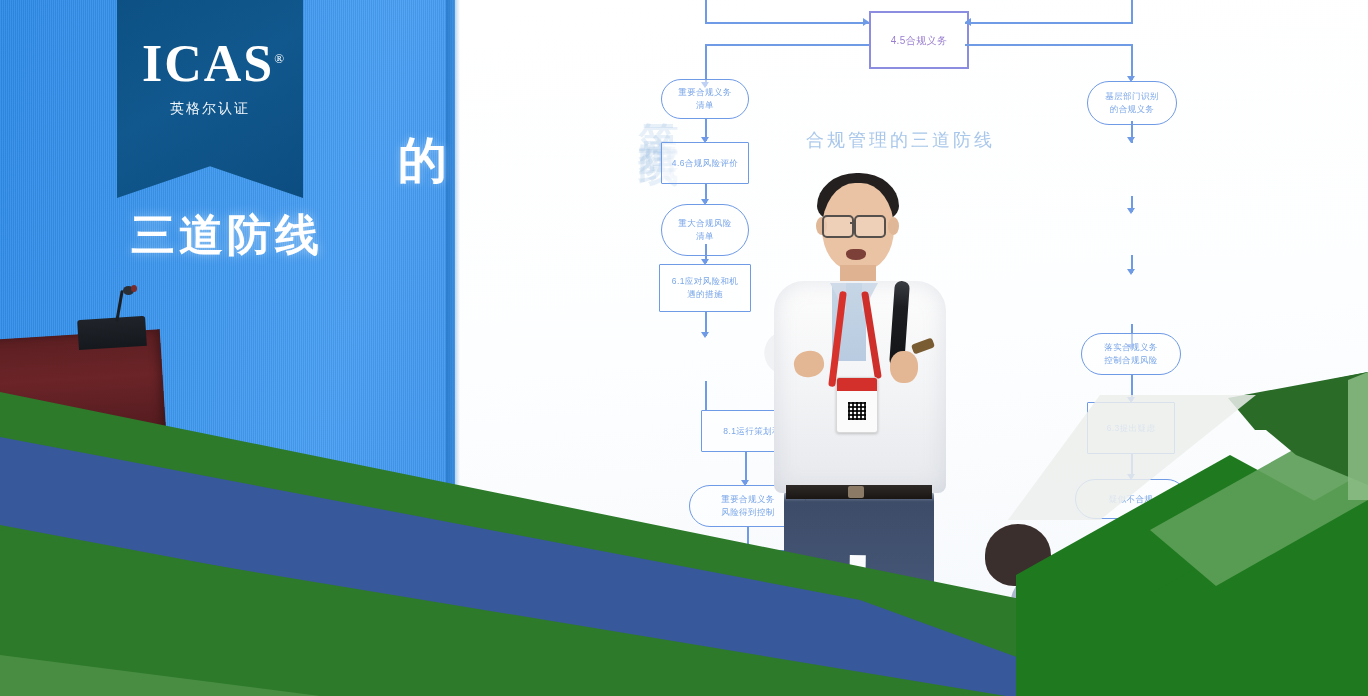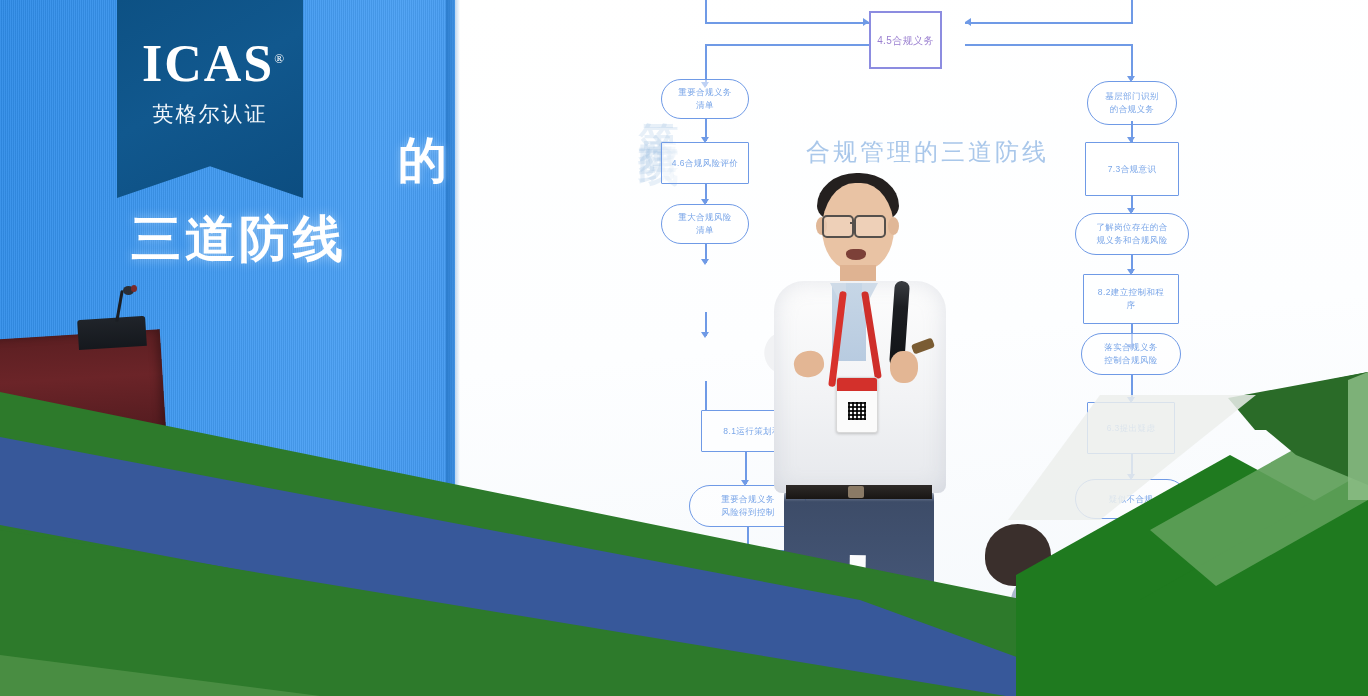--- a/index.html
+++ b/index.html
@@ -29,23 +29,22 @@
   }
   .screen-watermark{
     position:absolute;left:612px;top:90px;width:70px;
     color:rgba(150,185,225,.22);font-size:40px;line-height:1.15;
     writing-mode:vertical-rl;letter-spacing:6px;font-weight:700;
     user-select:none;
   }
   
   .slide-title{
     position:absolute;left:806px;top:128px;
-    font-size:24px;letter-spacing:3px;color:#a9c7ea;font-weight:500;
+    font-size:18px;letter-spacing:3px;color:#a9c7ea;font-weight:500;
     white-space:nowrap;
-    margin-top:8px;
   }
   
   .fc{position:absolute;left:455px;top:0;width:913px;height:600px;}
   .node{
     position:absolute;border:1.6px solid #6f9ae6;background:rgba(255,255,255,.55);
     color:#7aa6e8;font-size:8.5px;line-height:1.5;
     display:flex;align-items:center;justify-content:center;text-align:center;
     padding:2px 4px;box-sizing:border-box;letter-spacing:.4px;
   }
   .node.oval{border-radius:26px;}
@@ -78,31 +77,31 @@
     box-shadow:0 3px 14px rgba(0,0,0,.25);
   }
   .ribbon-mark{
     position:absolute;left:8px;right:0;top:38px;text-align:center;
     color:#fff;font-family:"Liberation Serif","DejaVu Serif",serif;
     font-size:52px;font-weight:700;letter-spacing:2px;line-height:1;
   }
   .ribbon-mark sup{font-size:13px;vertical-align:super;font-weight:400;}
   .ribbon-sub{
     position:absolute;left:0;right:0;top:100px;text-align:center;
-    color:#f2f7fb;font-size:21px;letter-spacing:2px;font-weight:500;
+    color:#f2f7fb;font-size:14px;letter-spacing:2px;font-weight:500;
   }
   
   .led-line1{
     position:absolute;left:120px;top:128px;width:330px;
     color:#fff;font-size:49px;font-weight:800;letter-spacing:3px;
     white-space:nowrap;text-shadow:0 0 9px rgba(255,255,255,.35);
   }
   .led-line2{
     position:absolute;left:131px;top:206px;
-    color:#fff;font-size:50px;font-weight:800;letter-spacing:4px;
+    color:#fff;font-size:44px;font-weight:800;letter-spacing:4px;
     white-space:nowrap;text-shadow:0 0 11px rgba(255,255,255,.45);
   }
   
   .podium{
     position:absolute;left:-10px;top:340px;width:170px;height:110px;
     background:linear-gradient(180deg,#5c1f22 0%,#6b2428 40%,#4f1a1e 100%);
     transform:rotate(-3.6deg);transform-origin:left top;
     box-shadow:inset -4px 0 8px rgba(0,0,0,.3);
   }
   .podium-top{
@@ -230,47 +229,49 @@
 <body>
 
 <div id="stage">
 
   <div class="screen"></div>
 
   <div class="screen-watermark">第二道防线</div>
 
   <div class="fc">
 
-    <div class="node hero" style="left:414px;top:11px;width:73px;height:58px;">4.5合规义务</div>
+    <div class="node hero" style="left:414px;top:11px;width:100px;height:58px;">4.5合规义务</div>
 
     <div class="conn h" style="left:250px;top:22px;width:164px;"></div>
     <div class="conn v" style="left:250px;top:0px;height:22px;"></div>
     <div class="arrow right" style="left:408px;top:18px;"></div>
 
     <div class="conn h" style="left:250px;top:44px;width:164px;"></div>
     <div class="conn v" style="left:250px;top:44px;height:42px;"></div>
     <div class="arrow" style="left:246px;top:82px;"></div>
 
     <div class="node oval" style="left:206px;top:79px;width:88px;height:40px;white-space:pre;">重要合规义务
 清单</div>
 
     <div class="conn v" style="left:250px;top:119px;height:22px;"></div>
     <div class="arrow" style="left:246px;top:137px;"></div>
 
     <div class="node rect" style="left:206px;top:142px;width:88px;height:42px;">4.6合规风险评价</div>
 
     <div class="conn v" style="left:250px;top:184px;height:19px;"></div>
     <div class="arrow" style="left:246px;top:199px;"></div>
 
-    <div class="node oval" style="left:206px;top:204px;width:88px;height:40px;white-space:pre;">重大合规风险
+    <div class="node oval" style="left:206px;top:204px;width:88px;height:52px;white-space:pre;">重大合规风险
 清单</div>
 
     <div class="conn v" style="left:250px;top:244px;height:19px;"></div>
     <div class="arrow" style="left:246px;top:259px;"></div>
 
+    <div class="node rect" style="left:204px;top:264px;width:92px;height:48px;white-space:pre;">6.1应对风险和机
+遇的措施</div>
 
     <div class="conn v" style="left:250px;top:312px;height:24px;"></div>
     <div class="arrow" style="left:246px;top:332px;"></div>
 
 
     <div class="conn v" style="left:250px;top:381px;height:30px;"></div>
 
     <div class="node rect" style="left:246px;top:410px;width:120px;height:42px;">8.1运行策划和控制</div>
 
     <div class="conn v" style="left:290px;top:452px;height:32px;"></div>
@@ -292,33 +293,28 @@
     <div class="conn h" style="left:510px;top:44px;width:168px;"></div>
     <div class="conn v" style="left:676px;top:44px;height:36px;"></div>
     <div class="arrow" style="left:672px;top:76px;"></div>
 
     <div class="node oval" style="left:632px;top:81px;width:90px;height:44px;white-space:pre;">基层部门识别
 的合规义务</div>
 
     <div class="conn v" style="left:676px;top:121px;height:22px;"></div>
     <div class="arrow" style="left:672px;top:137px;"></div>
 
-    <div class="node rect" style="left:630px;top:142px;width:94px;height:54px;">7.3合规意识</div>
 
     <div class="conn v" style="left:676px;top:196px;height:16px;"></div>
     <div class="arrow" style="left:672px;top:208px;"></div>
 
-    <div class="node oval" style="left:620px;top:213px;width:114px;height:42px;white-space:pre;">了解岗位存在的合
-规义务和合规风险</div>
 
     <div class="conn v" style="left:676px;top:255px;height:18px;"></div>
     <div class="arrow" style="left:672px;top:269px;"></div>
 
-    <div class="node rect" style="left:628px;top:274px;width:96px;height:50px;white-space:pre;">8.2建立控制和程
-序</div>
 
     <div class="conn v" style="left:676px;top:324px;height:24px;"></div>
     <div class="arrow" style="left:672px;top:344px;"></div>
 
     <div class="node oval" style="left:626px;top:333px;width:100px;height:42px;white-space:pre;text-align:right;">落实合规义务
 控制合规风险</div>
 
     <div class="conn v" style="left:676px;top:375px;height:26px;"></div>
     <div class="arrow" style="left:672px;top:397px;"></div>
 

